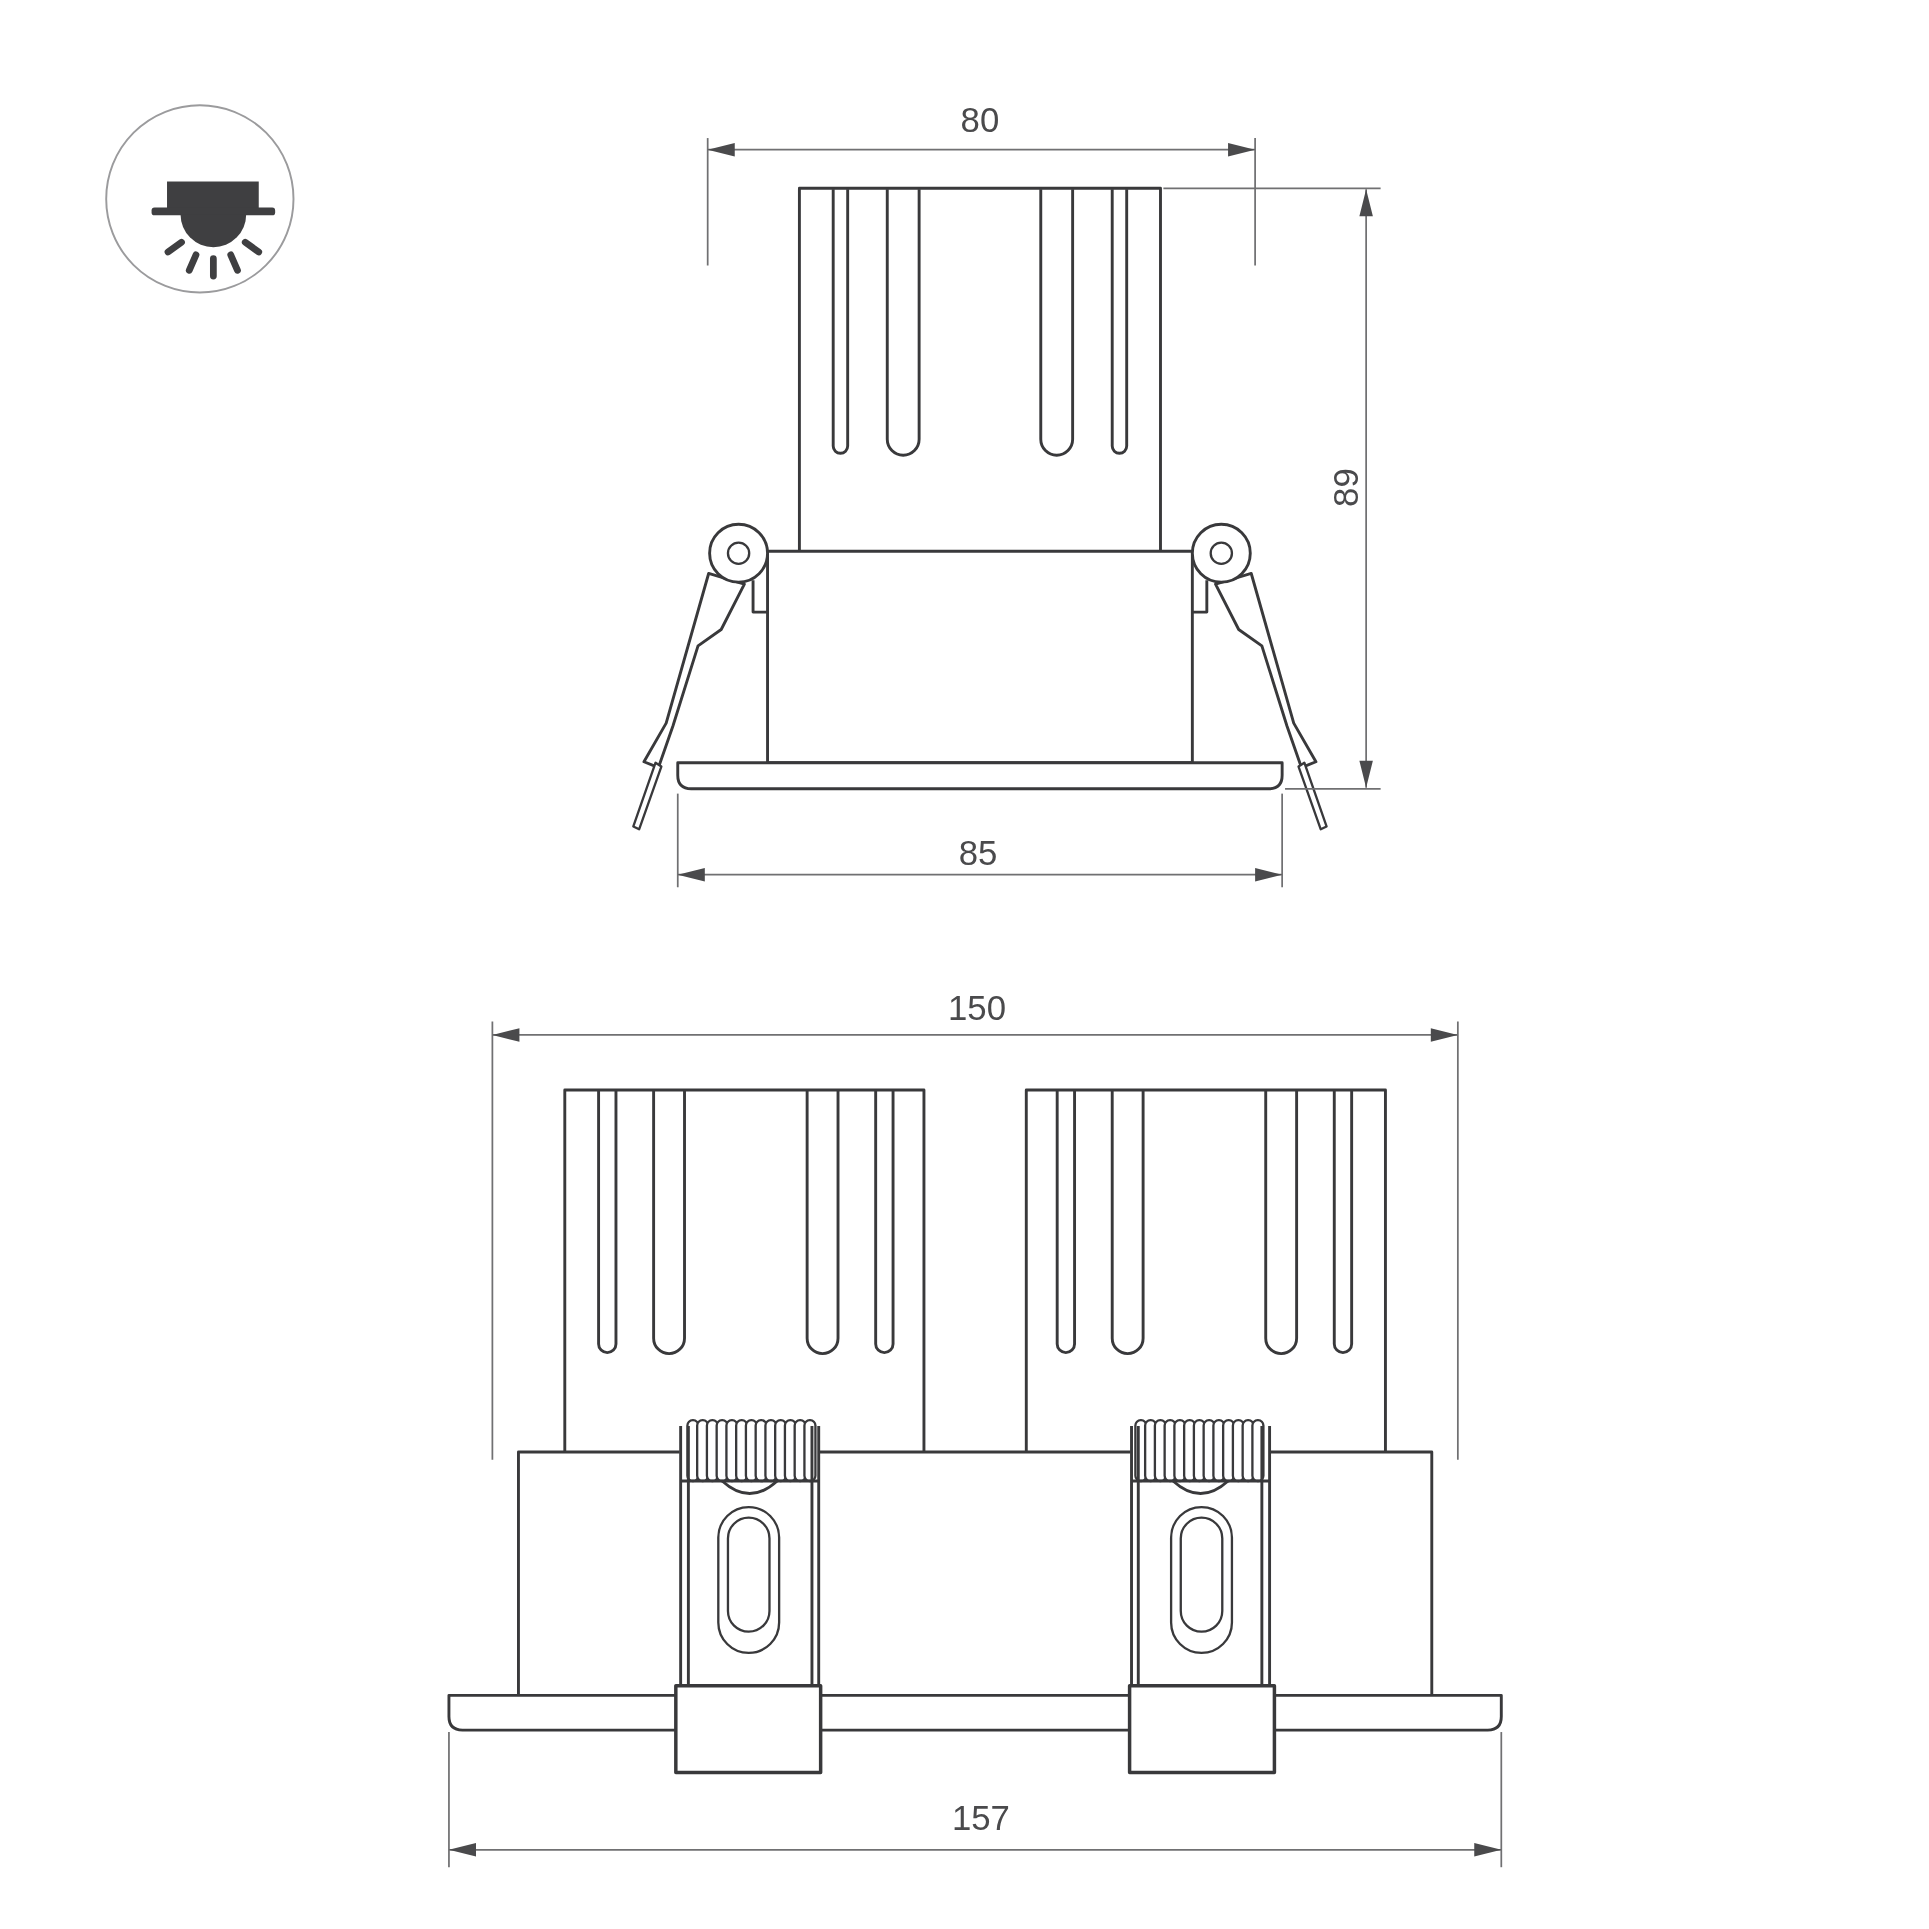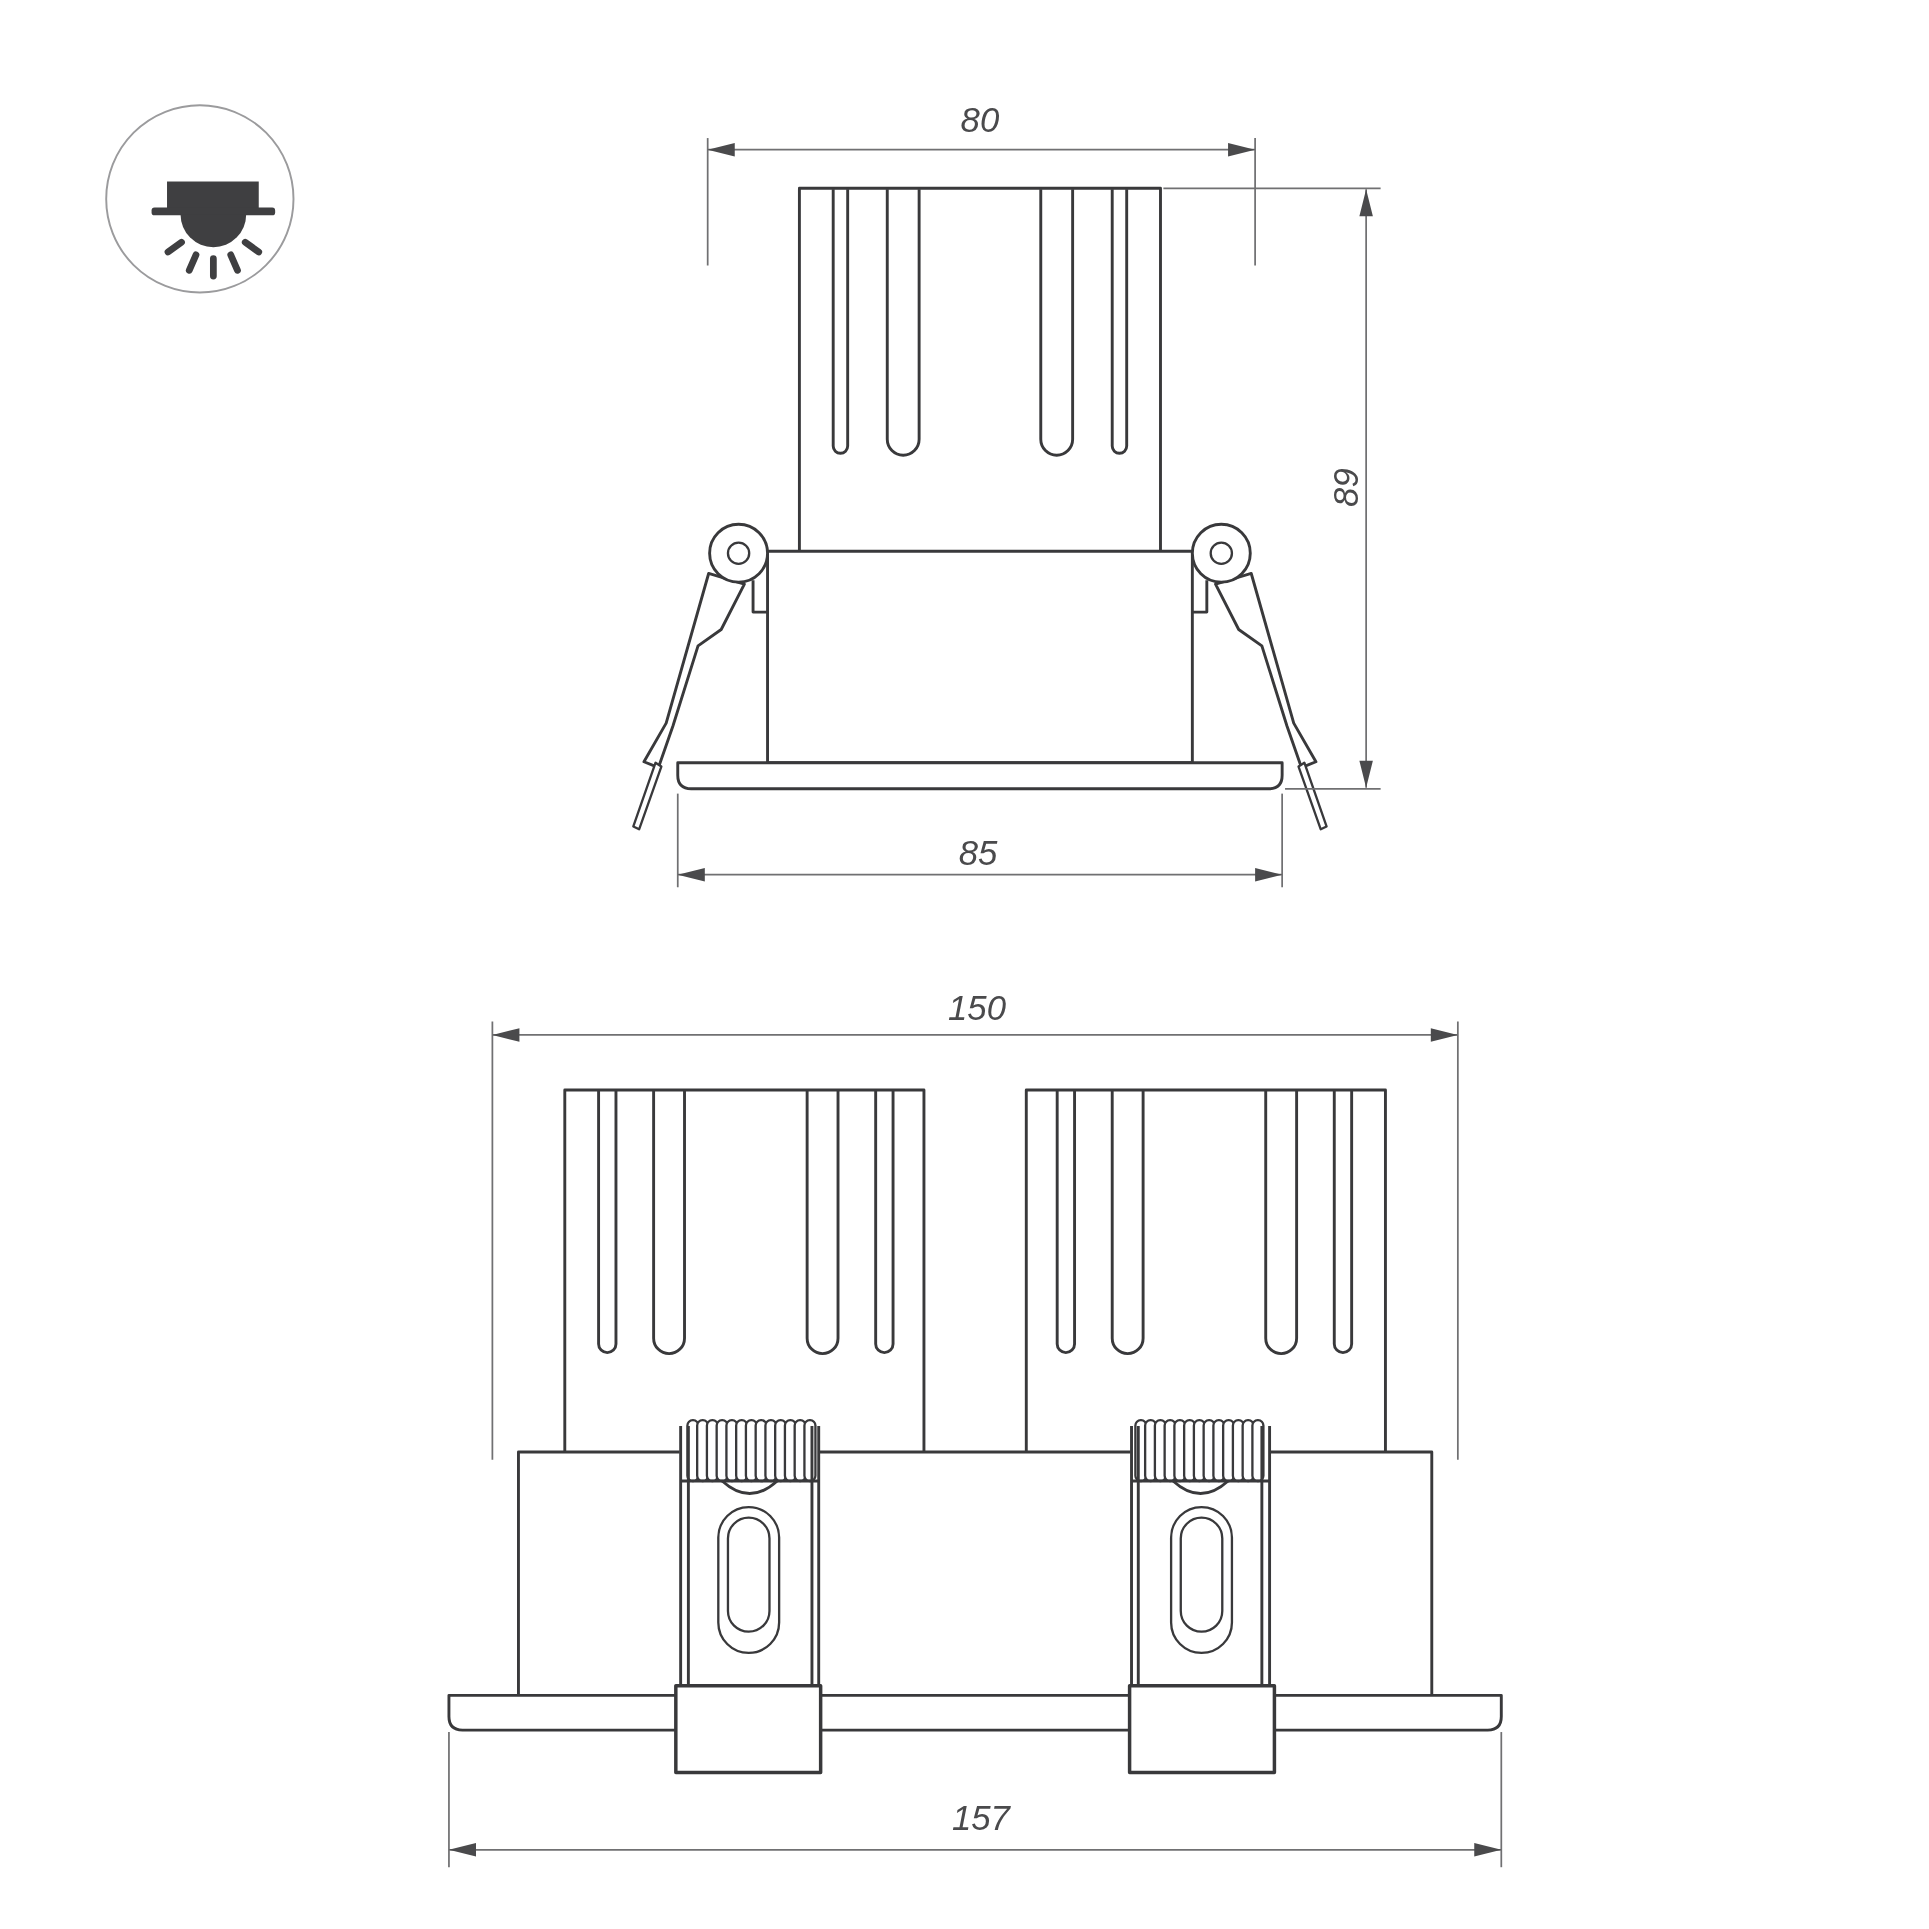--- a/index.html
+++ b/index.html
@@ -1,16 +1,16 @@
 <!DOCTYPE html>
 <html><head>
 <meta charset="utf-8">
 <style>
   html,body{margin:0;padding:0;background:#ffffff;}
-  .page{width:1929px;height:1929px;background:#fff;position:relative;font-family:"Liberation Sans",sans-serif;font-style:italic;}
+  .page{width:1929px;height:1929px;background:#fff;position:relative;font-family:"Liberation Sans",sans-serif;}
   svg{display:block;}
   .obj{stroke:#39393b;stroke-width:3;fill:none;stroke-linejoin:round;}
   .objf{stroke:#39393b;stroke-width:3;fill:#ffffff;stroke-linejoin:round;}
   .objt{stroke:#39393b;stroke-width:2.4;fill:#ffffff;stroke-linejoin:round;}
   .thick{stroke-width:3.6;}
   .wb{fill:#ffffff;stroke:none;}
   .dim{stroke:#707072;stroke-width:1.8;fill:none;}
   .arr{fill:#4a4a4c;stroke:none;}
   .lbl{font-family:"Liberation Sans",sans-serif;font-size:36px;fill:#4a4a4c;}
   .icon-circle{fill:#ffffff;stroke:#9b9b9d;stroke-width:2;}

